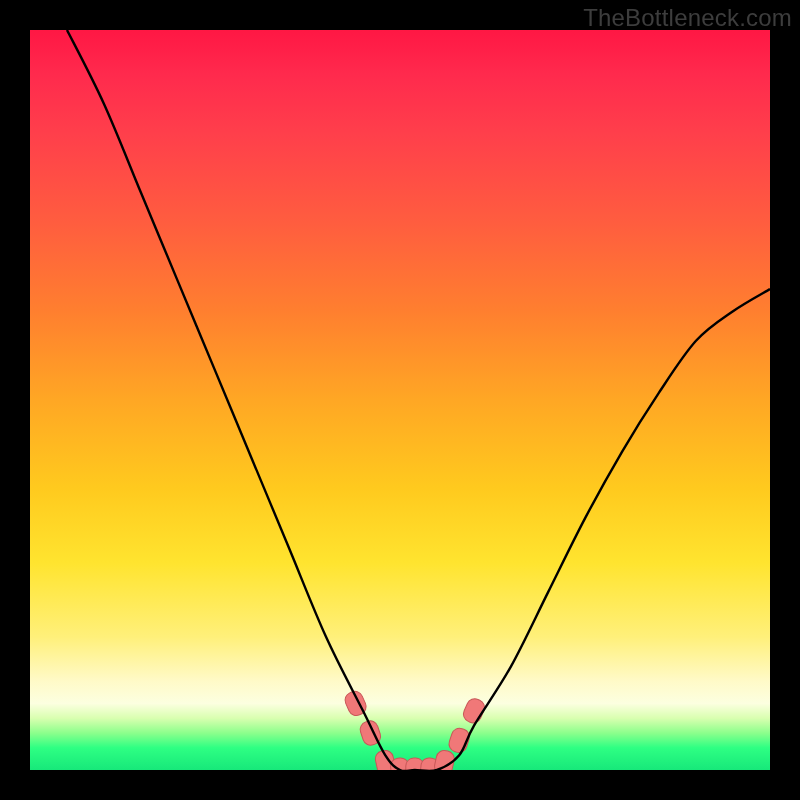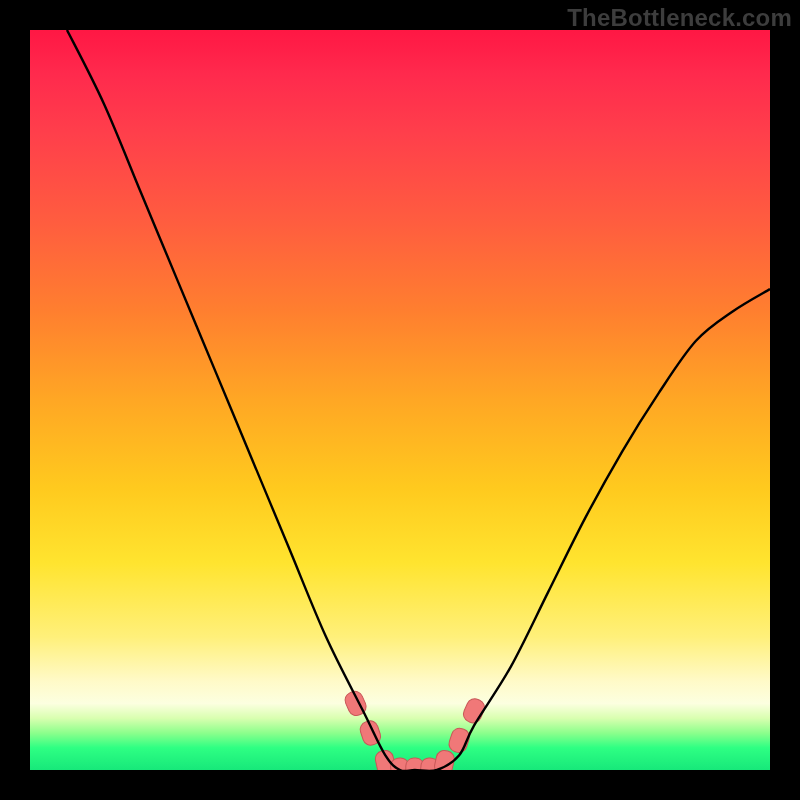--- a/index.html
+++ b/index.html
@@ -44,21 +44,21 @@
       #2eff83 97%,
       #17e87a 100%
     );
   }
   .watermark {
     position: absolute;
     top: 4px;
     right: 8px;
     color: #3d3d3d;
     font-size: 24px;
-    font-weight: 700;
+    font-weight: 400;
     letter-spacing: 0.2px;
     user-select: none;
   }
   svg.curve {
     position: absolute;
     left: 0;
     top: 0;
     width: 740px;
     height: 740px;
   }

